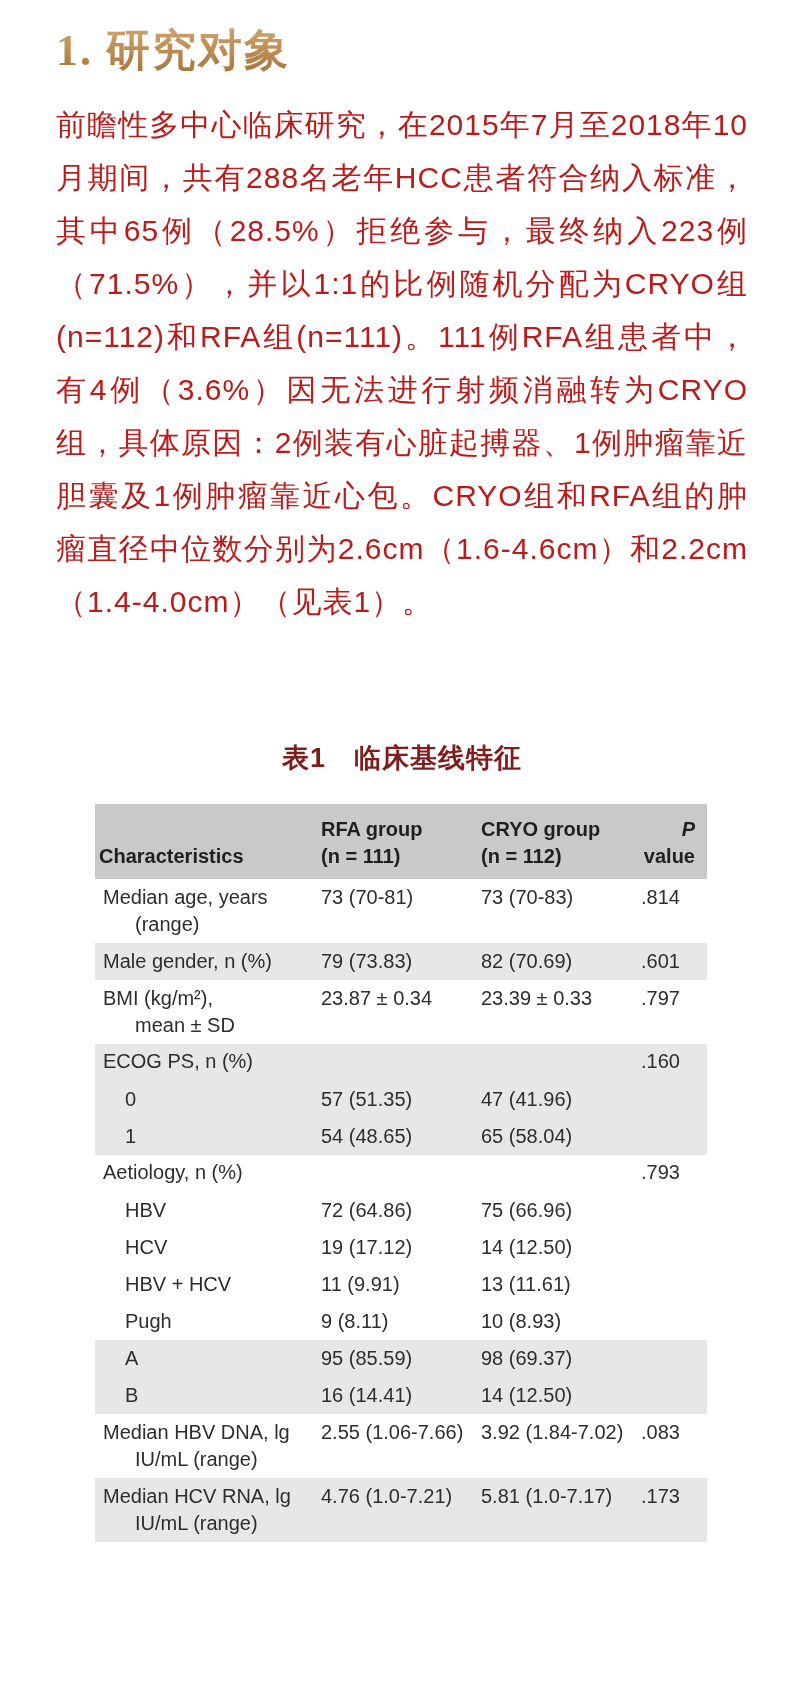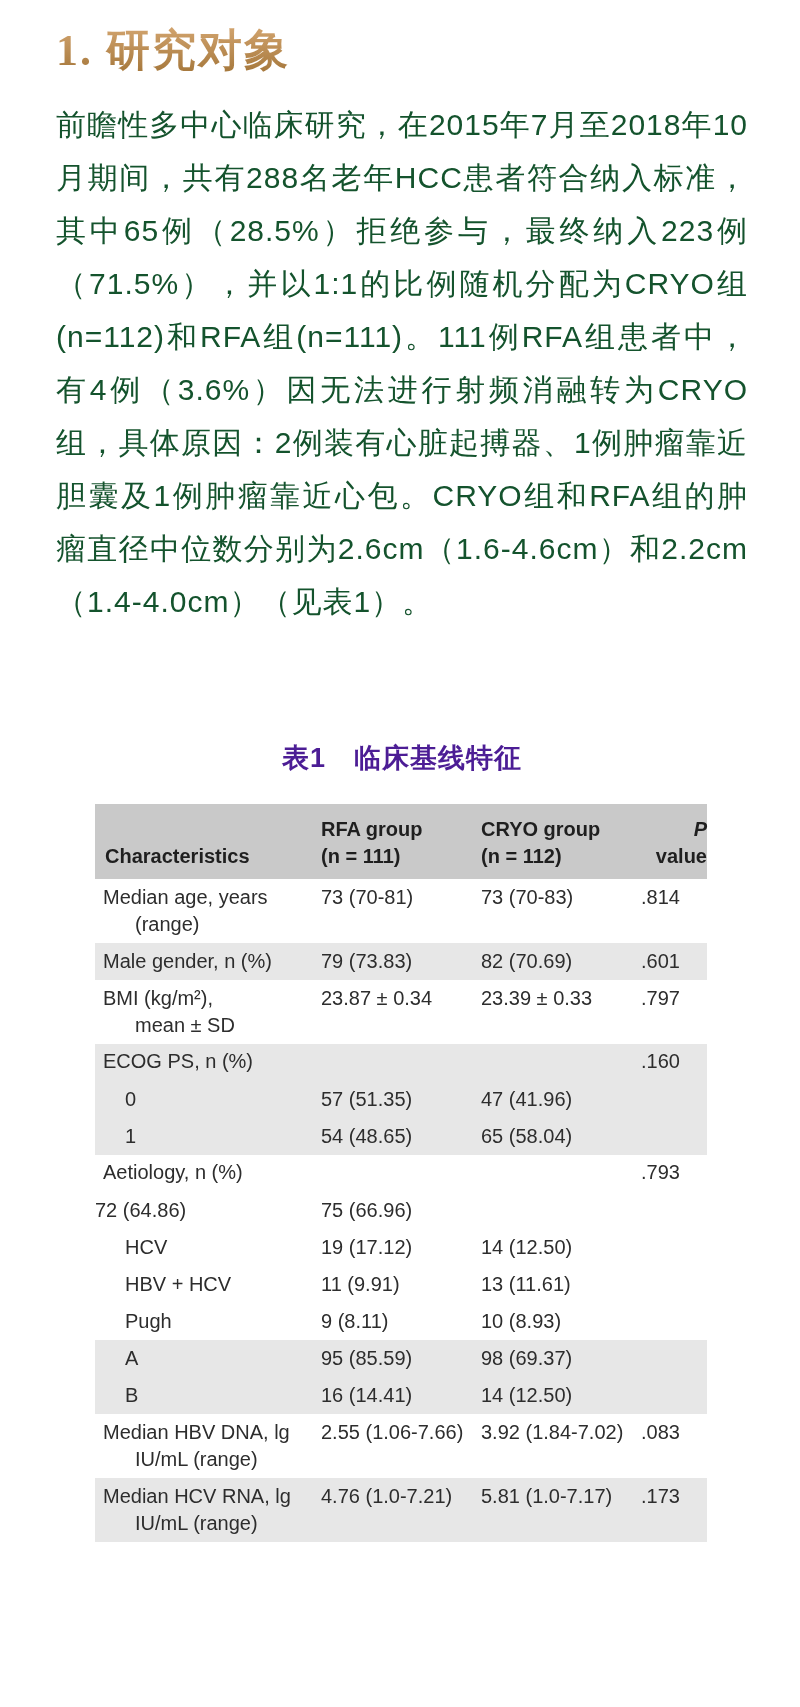--- a/index.html
+++ b/index.html
@@ -21,47 +21,47 @@
       background:linear-gradient(180deg,#d0a26c 5%,#a5773b 95%);
       -webkit-background-clip:text;
       -webkit-text-fill-color:transparent;
     }
   }
 
   
   .para{
     margin:0;
     font-size:30px;line-height:53px;letter-spacing:1px;
-    color:#14532d;
+    color:#b91c1c;
     text-align:justify;
     text-justify:inter-ideograph;
   }
 
   
   .table-title{
     margin-top:112px;margin-bottom:28px;
     text-align:center;
     font-size:27px;font-weight:700;letter-spacing:1px;
-    color:#4c1d95;
+    color:#7f1d1d;
   }
 
   
   .btable{
     width:612px;margin-left:39px;
     font-size:20px;line-height:27px;color:#2d2d2d;
   }
   .thead{
     display:grid;grid-template-columns:226px 160px 160px 1fr;
     background:#c9c9c9;
     padding:12px 0 9px 0;
     align-items:end;
     font-weight:700;color:#1f1f1f;
   }
-  .thead .c1{padding-left:10px;}
-  .thead .c4{text-align:right;}
+  .thead .c1{padding-left:4px;}
+  .thead .c4{text-align:right;padding-right:12px;}
   .trow{
     display:grid;grid-template-columns:226px 160px 160px 1fr;
     padding:5px 0;
     align-items:start;
   }
   .trow.group{padding-top:4px;padding-bottom:6px;}
   .trow.shaded{background:#e7e7e7;}
   .trow .c1{padding-left:8px;}
   .trow.sub .c1{padding-left:30px;}
   .trow .c1 .l2{padding-left:32px;}
@@ -146,20 +146,23 @@
         </div>
         <div class="trow group">
           <div class="c1">
             <div>Aetiology, n (%)</div>
           </div>
           <div class="c2"></div>
           <div class="c3"></div>
           <div class="c4">.793</div>
         </div>
         <div class="trow sub">
+          <div class="c1">
+            <div>HBV</div>
+          </div>
           <div class="c2">72 (64.86)</div>
           <div class="c3">75 (66.96)</div>
           <div class="c4"></div>
         </div>
         <div class="trow sub">
           <div class="c1">
             <div>HCV</div>
           </div>
           <div class="c2">19 (17.12)</div>
           <div class="c3">14 (12.50)</div>

